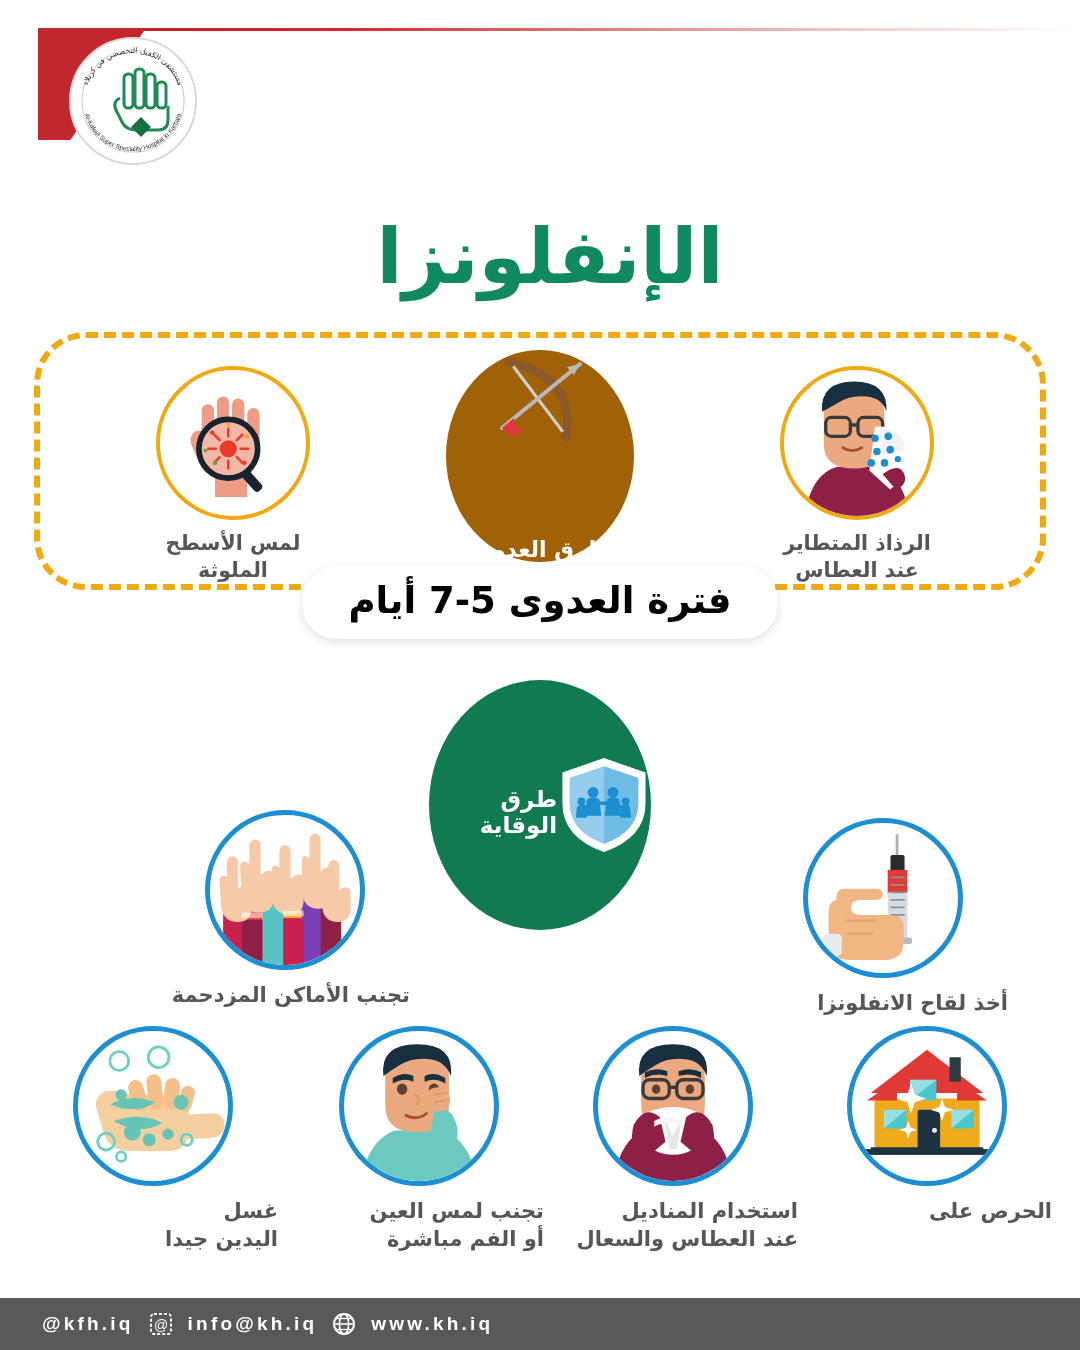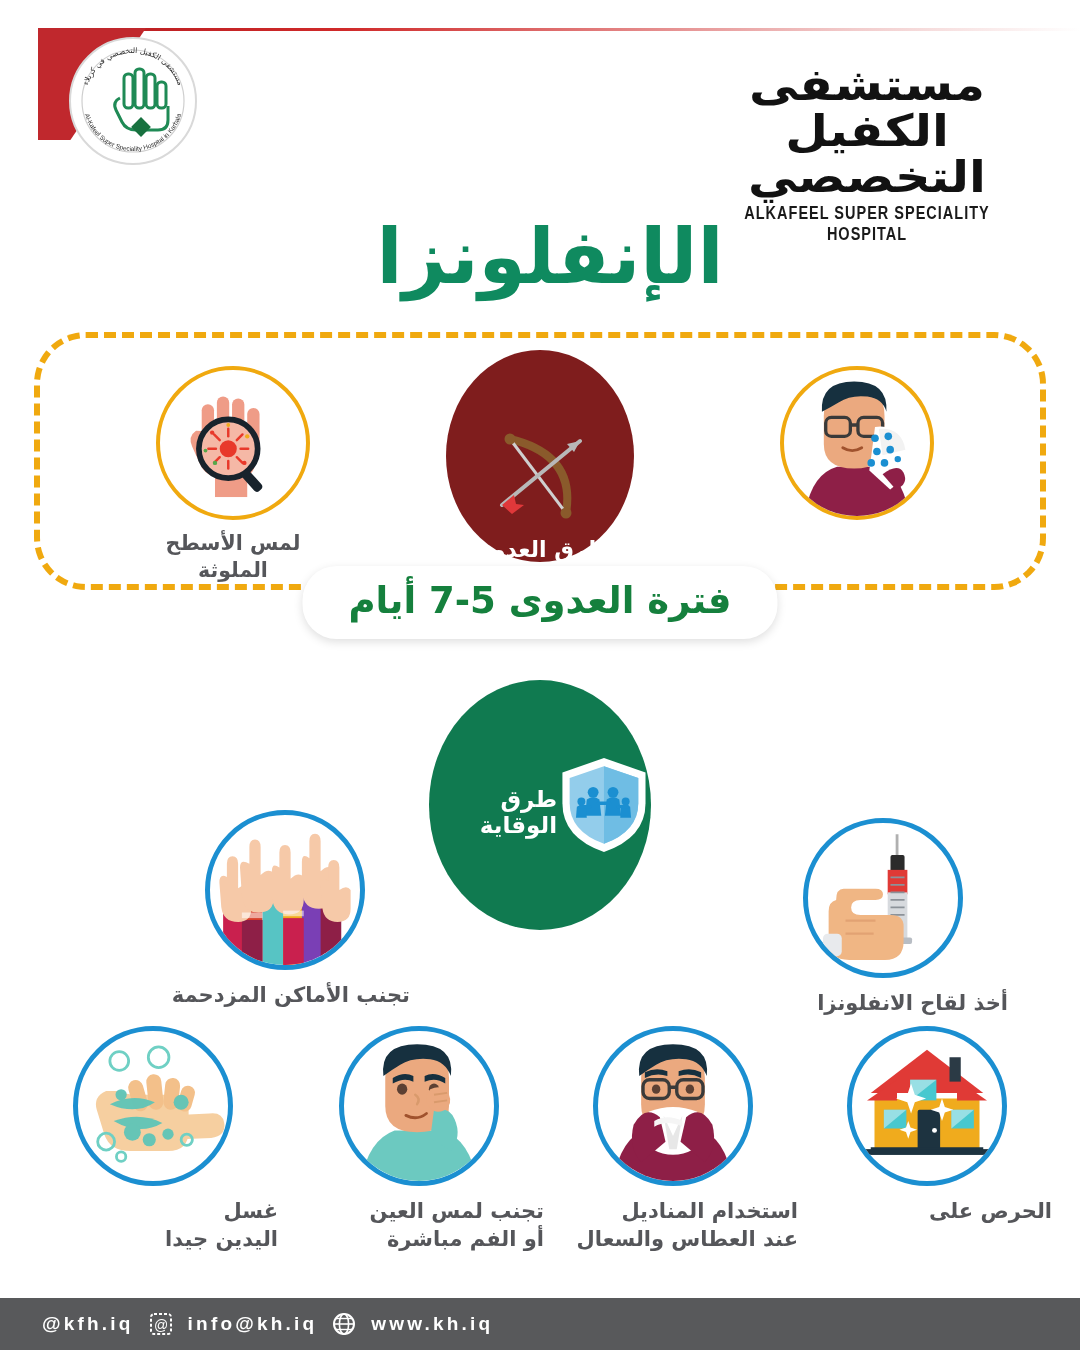--- a/index.html
+++ b/index.html
@@ -77,37 +77,37 @@
     background: #fff; position: relative; overflow: hidden;
   }
   .trans-label {
     margin-top: 10px; font-size: 20.5px; color: #55565a;
     line-height: 1.32; font-weight: 600;
   }
   .center-bubble {
     position: absolute; left: 50%; top: 12px;
     transform: translateX(-50%);
     width: 188px; height: 212px;
-    background: #7f1d1d; border-radius: 50%;
+    background: #a16207; border-radius: 50%;
     display: flex; flex-direction: column;
-    align-items: center; justify-content: flex-end;
+    align-items: center; justify-content: space-between;
   }
   .center-bubble .bubble-label {
     margin-top: 10px; color: #ffffff;
     font-size: 22px; font-weight: bold;
   }
 
   
   .period-pill {
     position: absolute; left: 50%; top: 566px;
     transform: translateX(-50%);
     padding: 13px 46px 17px;
     background: #ffffff; border-radius: 34px;
     box-shadow: 0 3px 10px rgba(0,0,0,0.13);
-    font-size: 37px; font-weight: bold; color: #15803d;
+    font-size: 37px; font-weight: bold; color: #000000;
     white-space: nowrap;
   }
 
   
   .prevent-bubble {
     position: absolute; left: 50%; top: 680px;
     transform: translateX(-50%);
     width: 222px; height: 250px;
     background: #107a50; border-radius: 50%;
     display: flex; flex-direction: row;
@@ -192,24 +192,20 @@
       <rect x="66" y="84" width="14" height="14" fill="#17713f" transform="rotate(45 73 91)"></rect>
       <text font-size="7.6" fill="#2b2b2b" font-family="DejaVu Sans, sans-serif">
         <textPath href="#arcTop" startOffset="50%" text-anchor="middle">مستشفى الكفيل التخصصي في كربلاء</textPath>
       </text>
       <text font-size="6.4" fill="#2b2b2b" font-family="Liberation Sans, sans-serif">
         <textPath href="#arcBot" startOffset="50%" text-anchor="middle">Al-Kafeel Super Speciality Hospital in Karbala</textPath>
       </text>
     </svg>
   </div>
 
-  <div class="brand-mark">
-    <div class="brand-ar">مستشفى الكفيل التخصصي</div>
-    <div class="brand-en">ALKAFEEL SUPER SPECIALITY HOSPITAL</div>
-  </div>
 
   <div class="poster-title">الإنفلونزا</div>
 
   <div class="transmission-panel">
 
     <div class="trans-item left">
       <div class="circle-ring">
         <svg class="art" viewBox="0 0 154 154">
           <g>
             <rect x="44" y="36" width="13" height="46" rx="6.5" fill="#ef9c87"></rect>
@@ -281,20 +277,24 @@
               <circle cx="110" cy="70" r="4"></circle>
             <circle cx="98" cy="86" r="4"></circle>
               <circle cx="112" cy="84" r="4"></circle>
             <circle cx="92" cy="98" r="4"></circle>
               <circle cx="106" cy="98" r="4"></circle>
             <circle cx="120" cy="94" r="3.4"></circle>
           </g>
           <path d="M104 110 q16 -12 22 -2 q6 12 -8 18 z" fill="#8e1f47"></path>
         </svg>
       </div>
+      <div class="trans-label">
+        <div>الرذاذ المتطاير</div>
+        <div>عند العطاس</div>
+      </div>
     </div>
   </div>
 
   <div class="period-pill">فترة العدوى 5-7 أيام</div>
 
   <div class="prevent-bubble">
     <svg width="104" height="112" viewBox="0 0 104 112">
       <path d="M52 4 L98 20 v34 q0 38 -46 54 Q6 92 6 54 V20 z" fill="#ffffff"></path>
       <path d="M52 13 L90 26 v28 q0 31 -38 45 Q14 85 14 54 V26 z" fill="#93cdeb"></path>
       <path d="M52 13 L90 26 v28 q0 31 -38 45 z" fill="#6fbde4"></path>

